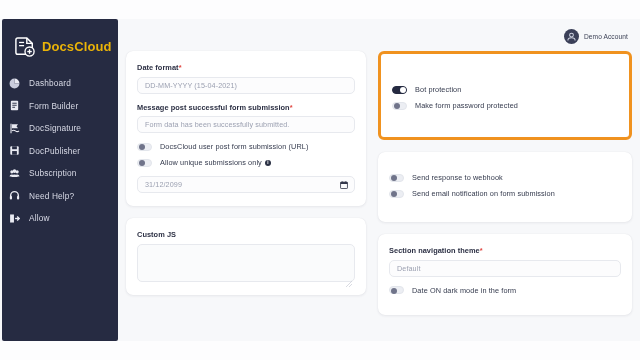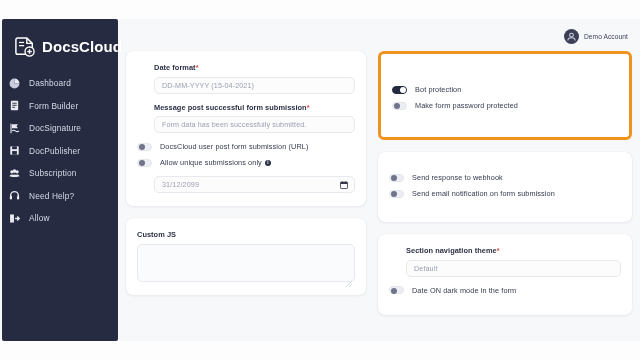--- a/index.html
+++ b/index.html
@@ -34,22 +34,22 @@
     padding-top: 10px;
   }
   .brand {
     display: flex; align-items: center;
     gap: 7px;
     padding: 5px 0 0 13px;
     height: 30px;
   }
   .brand-mark { width: 20px; height: 22px; flex: none; }
   .brand-name {
-    color: #ffffff;
-    font-size: 15px;
+    color: #eab308;
+    font-size: 13px;
     font-weight: bold;
     letter-spacing: .1px;
   }
   .nav { margin-top: 13px; }
   .nav-item {
     display: flex; align-items: center;
     gap: 9px;
     height: 22.5px;
     padding-left: 7px;
     cursor: pointer;
@@ -106,21 +106,21 @@
     padding: 12px 11px 13px 11px;
     margin-bottom: 12px;
   }
   .card.highlight {
     border: 3px solid #f0921f;
     border-radius: 6px;
     box-shadow: none;
     padding: 24px 11px 20px 11px;
   }
 
-  .field { margin-bottom: 9px; margin-left: 17px; }
+  .field { margin-bottom: 9px; }
   .field:last-child { margin-bottom: 0; }
   .flabel {
     font-size: 7.4px;
     color: #2c3044;
     font-weight: bold;
     letter-spacing: .05px;
     margin-bottom: 4.5px;
     display: block;
   }
   .req { color: #e0443e; font-weight: bold; }

